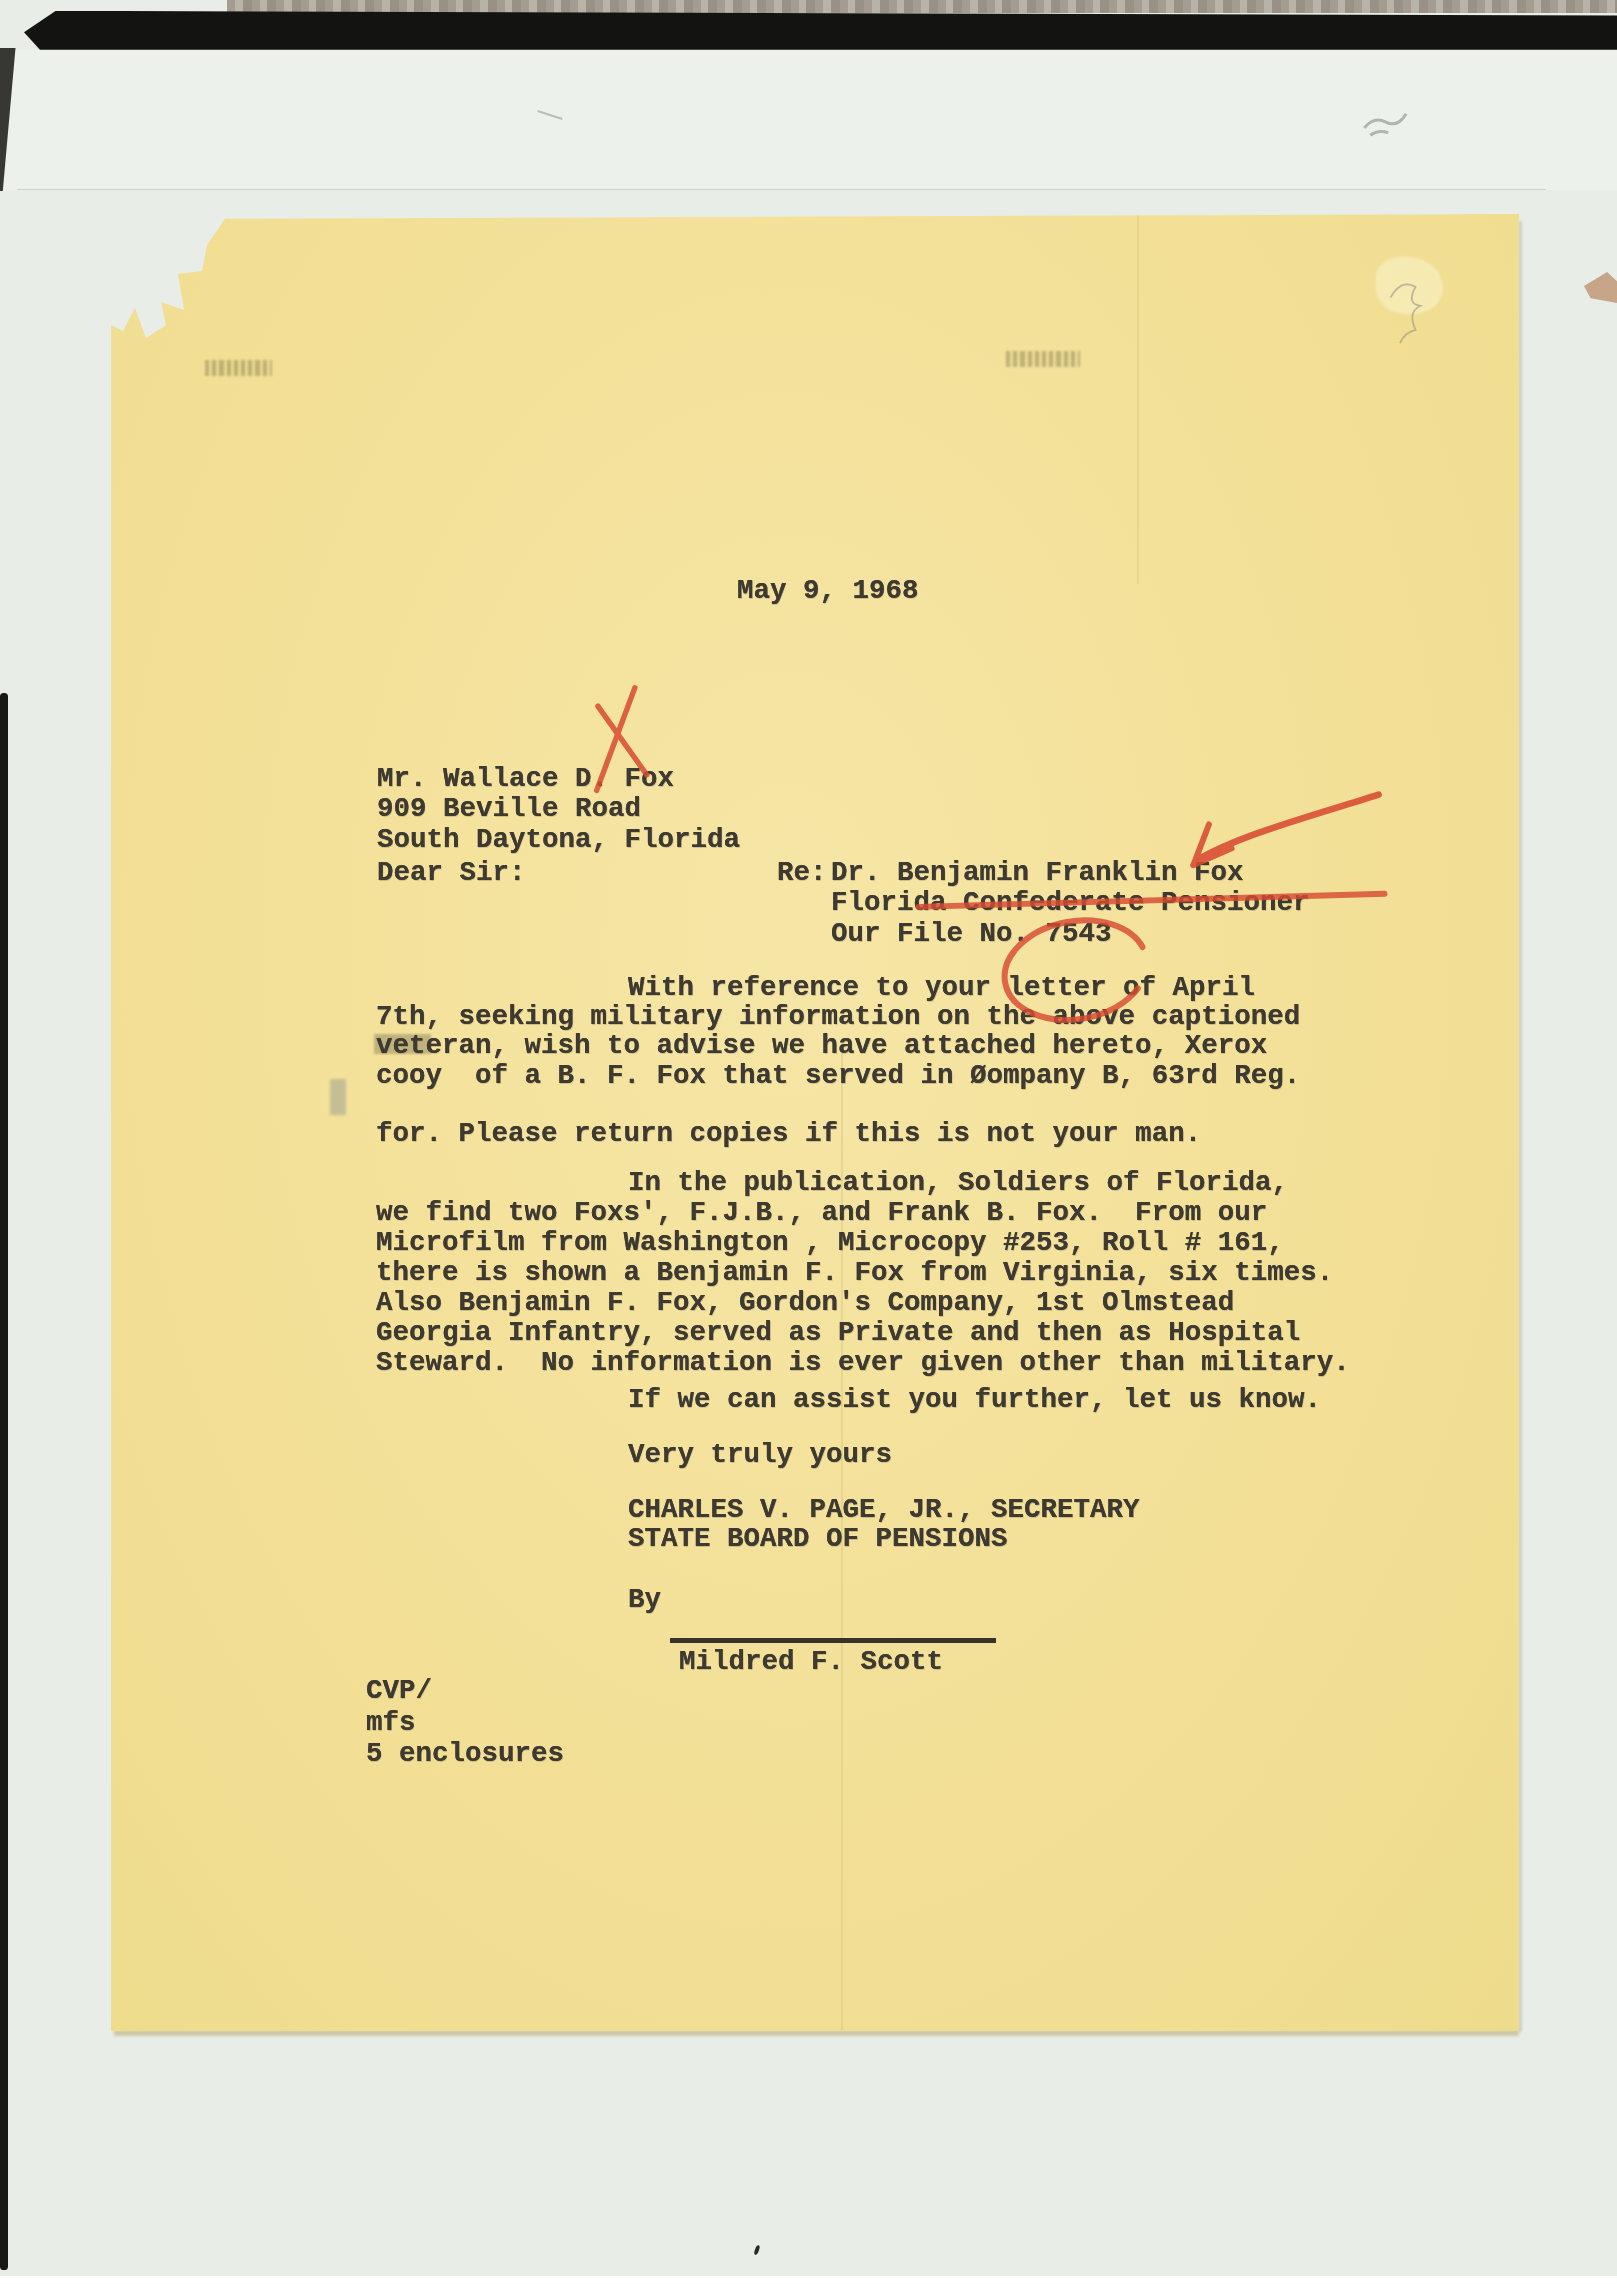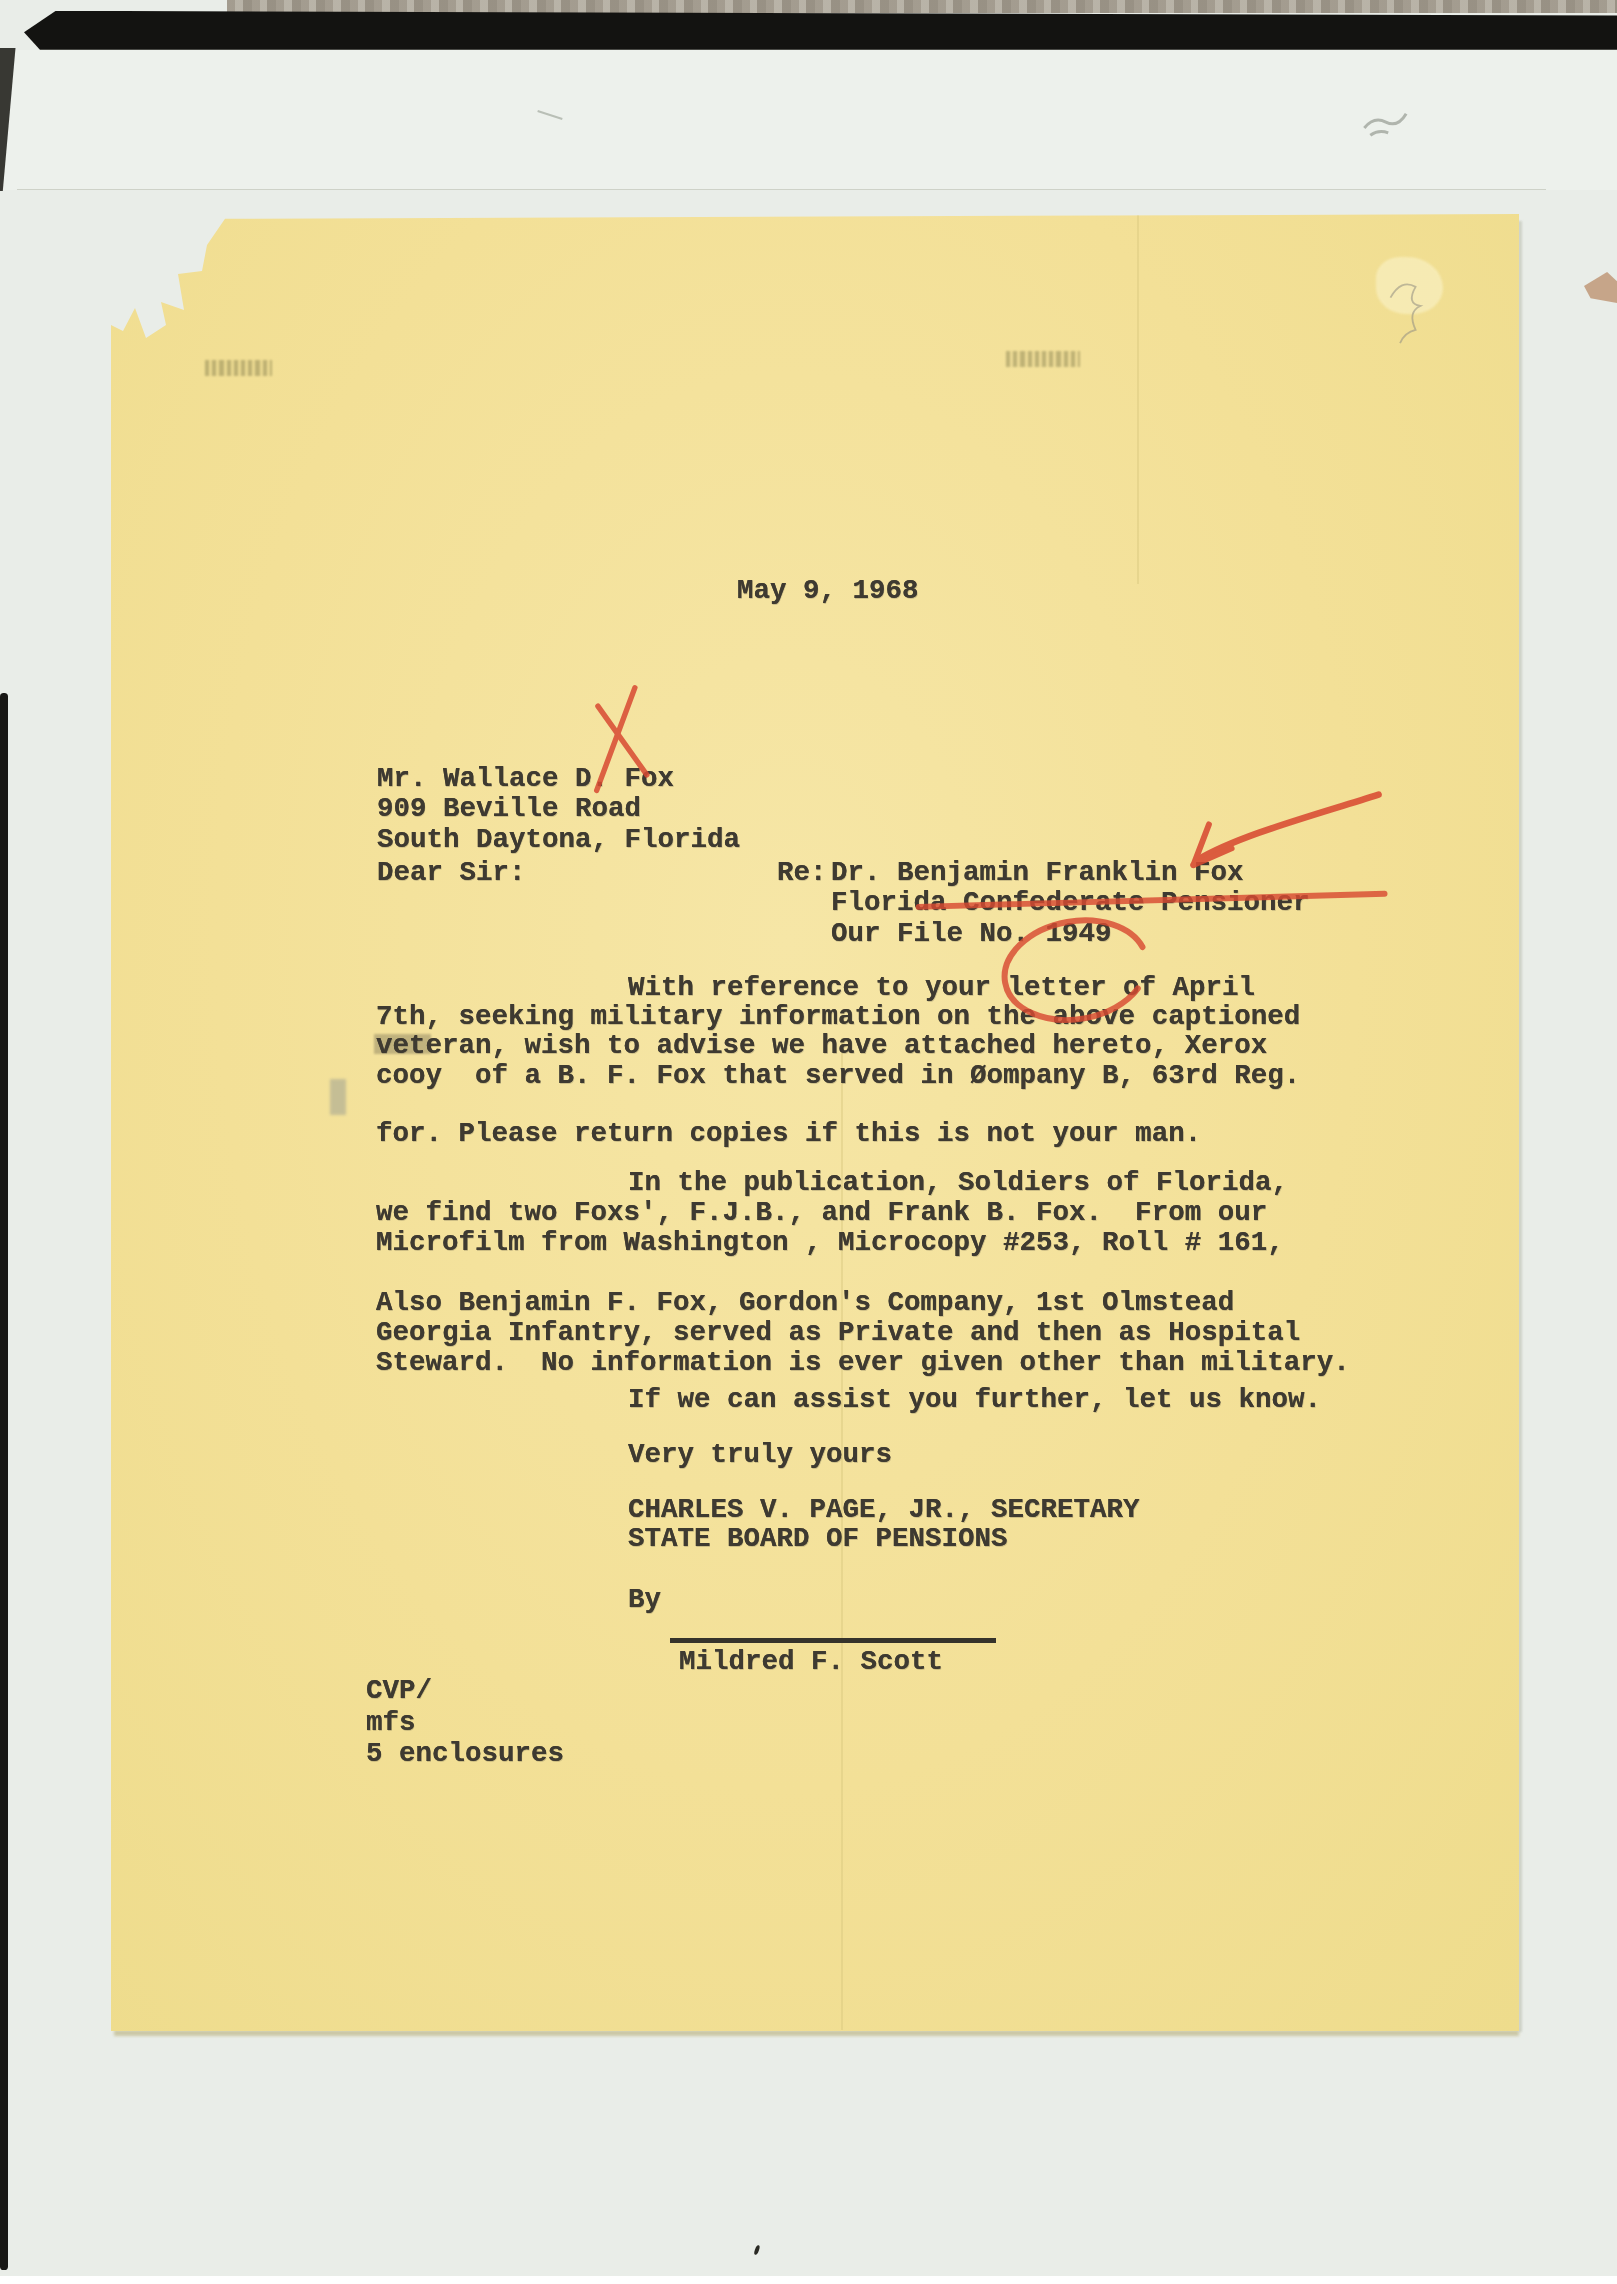--- a/index.html
+++ b/index.html
@@ -75,31 +75,32 @@
 
     <div class="tl" style="left:266px;top:551px;">Mr. Wallace D. Fox</div>
     <div class="tl" style="left:266px;top:581px;">909 Beville Road</div>
     <div class="tl" style="left:266px;top:612px;">South Daytona, Florida</div>
 
     <div class="tl" style="left:266px;top:645px;">Dear Sir:</div>
 
     <div class="tl" style="left:666px;top:645px;">Re:</div>
     <div class="tl" style="left:720px;top:645px;">Dr. Benjamin Franklin Fox</div>
     <div class="tl" style="left:720px;top:675px;">Florida Confederate Pensioner</div>
-    <div class="tl" style="left:720px;top:706px;">Our File No. 1949</div>
+    <div class="tl" style="left:720px;top:706px;">Our File No. 7543</div>
 
     <div class="tl" style="left:517px;top:760px;">With reference to your letter of April</div>
     <div class="tl" style="left:265px;top:789px;">7th, seeking military information on the above captioned</div>
     <div class="tl" style="left:265px;top:818px;">veteran, wish to advise we have attached hereto, Xerox</div>
     <div class="tl" style="left:265px;top:848px;">cooy  of a B. F. Fox that served in Øompany B, 63rd Reg.</div>
     <div class="tl" style="left:517px;top:955px;">In the publication, Soldiers of Florida,</div>
 
     <div class="tl" style="left:265px;top:906px;">for. Please return copies if this is not your man.</div>
     <div class="tl" style="left:265px;top:985px;">we find two Foxs', F.J.B., and Frank B. Fox.  From our</div>
     <div class="tl" style="left:265px;top:1015px;">Microfilm from Washington , Microcopy #253, Roll # 161,</div>
+    <div class="tl" style="left:265px;top:1045px;">there is shown a Benjamin F. Fox from Virginia, six times.</div>
     <div class="tl" style="left:265px;top:1075px;">Also Benjamin F. Fox, Gordon's Company, 1st Olmstead</div>
     <div class="tl" style="left:265px;top:1105px;">Georgia Infantry, served as Private and then as Hospital</div>
     <div class="tl" style="left:265px;top:1135px;">Steward.  No information is ever given other than military.</div>
 
     <div class="tl" style="left:517px;top:1172px;">If we can assist you further, let us know.</div>
 
     <div class="tl" style="left:517px;top:1227px;">Very truly yours</div>
     <div class="tl" style="left:517px;top:1282px;">CHARLES V. PAGE, JR., SECRETARY</div>
     <div class="tl" style="left:517px;top:1311px;">STATE BOARD OF PENSIONS</div>
     <div class="tl" style="left:517px;top:1372px;">By</div>

